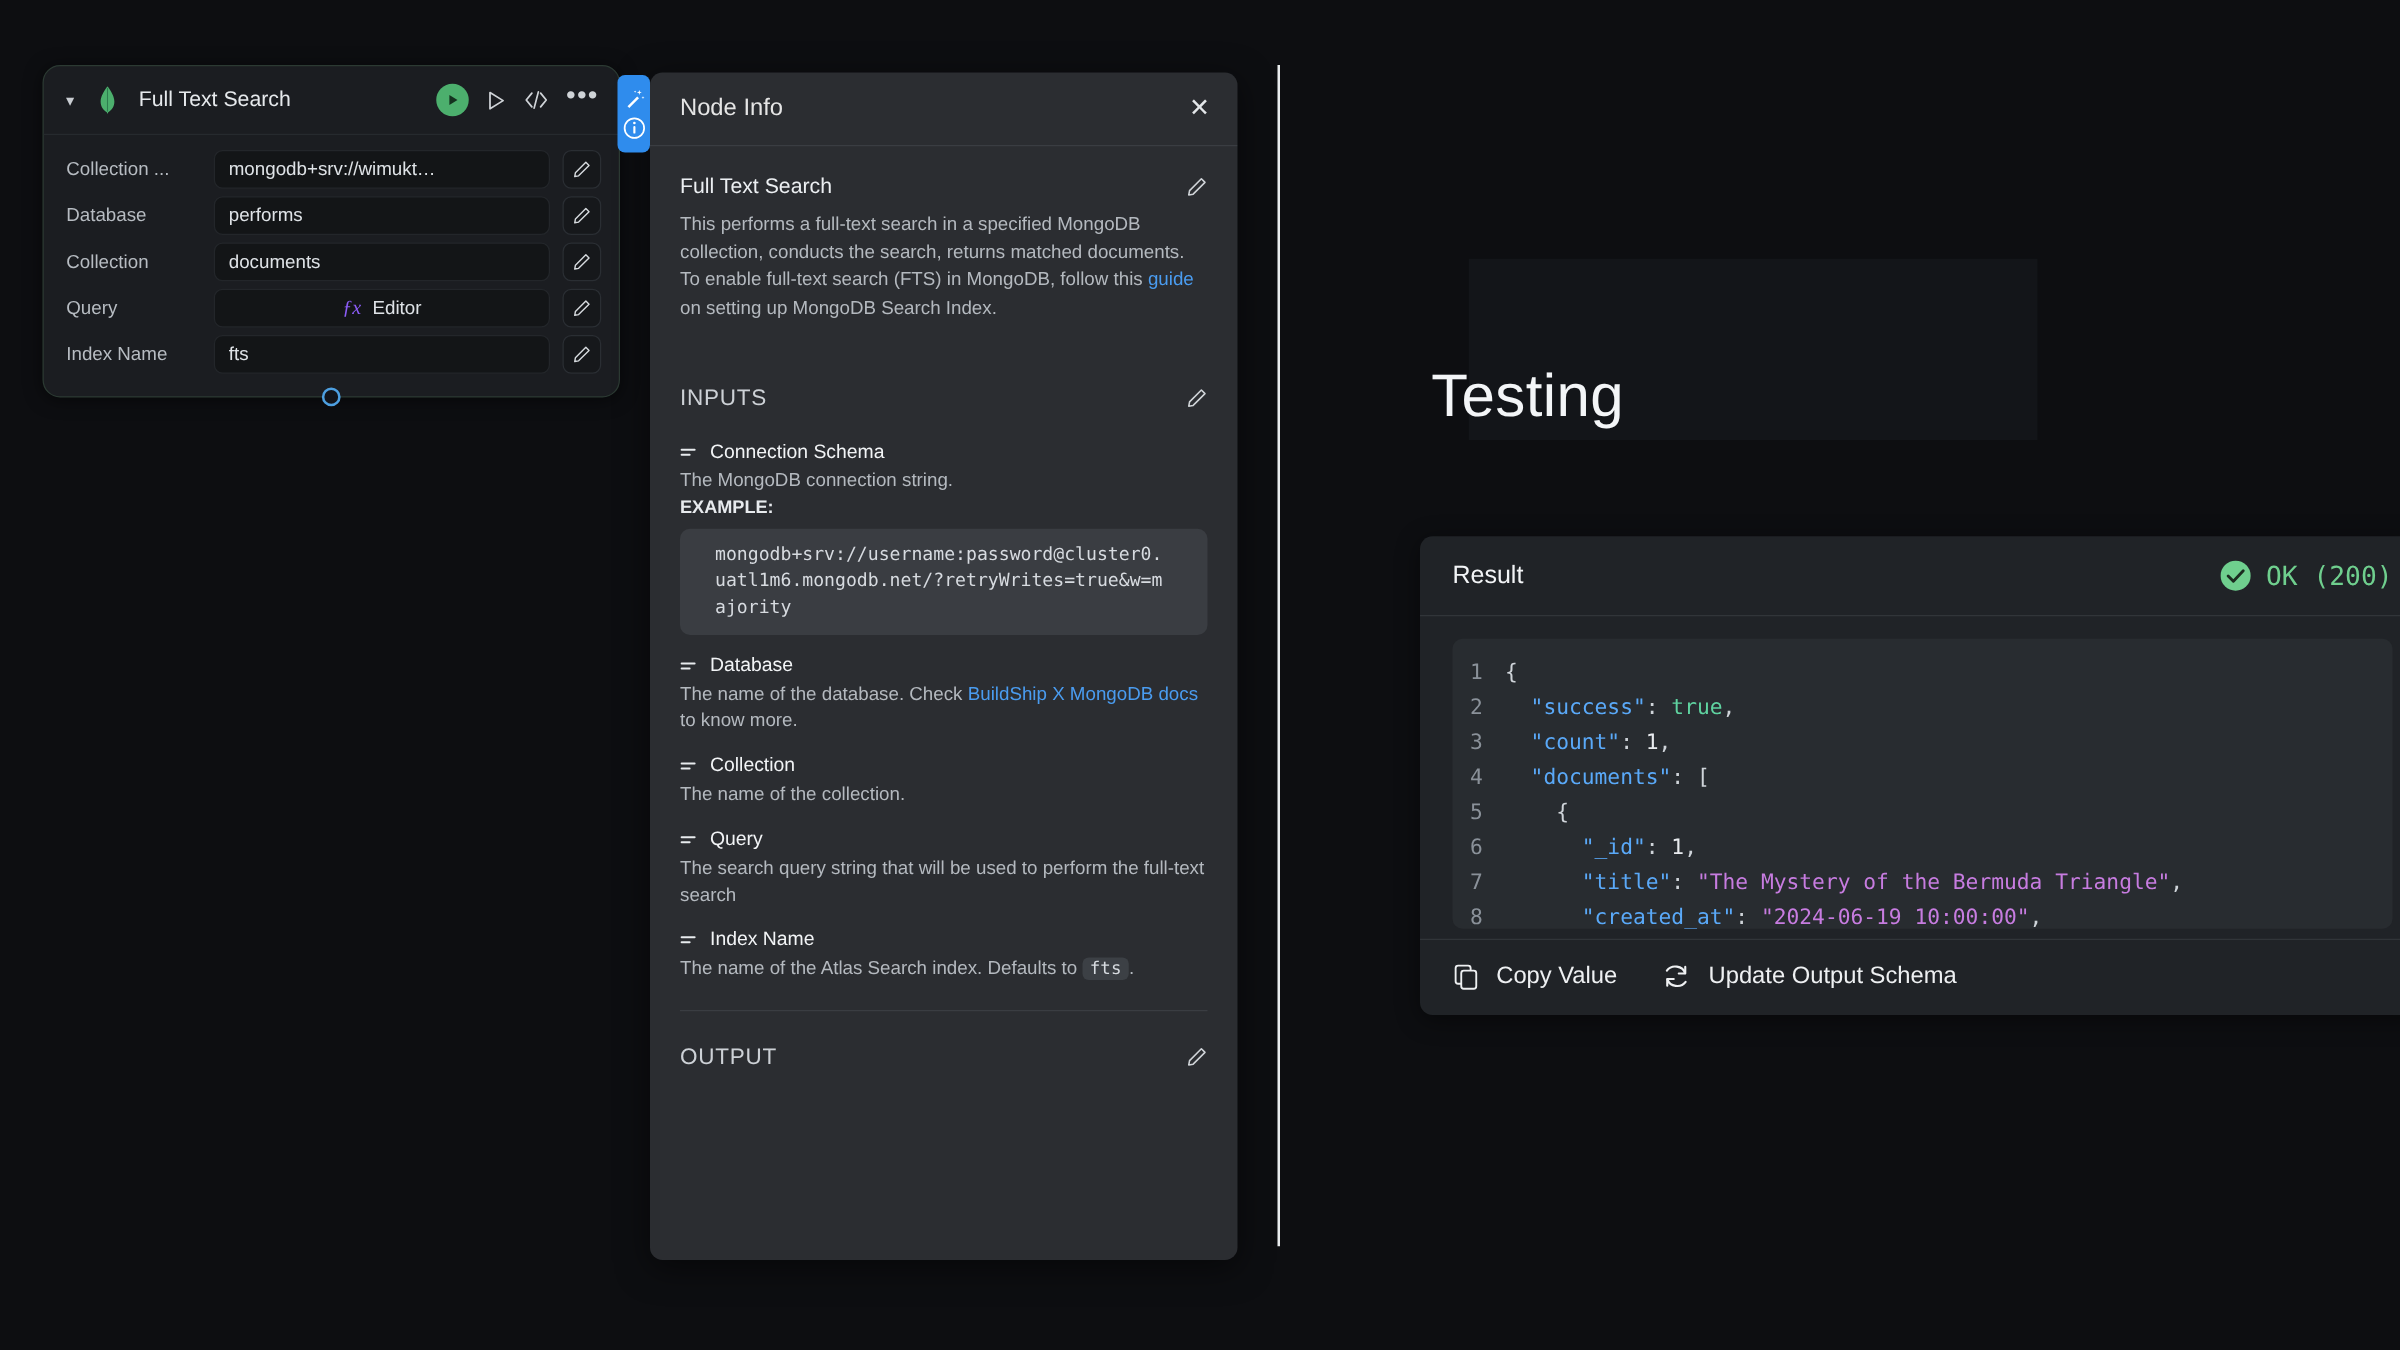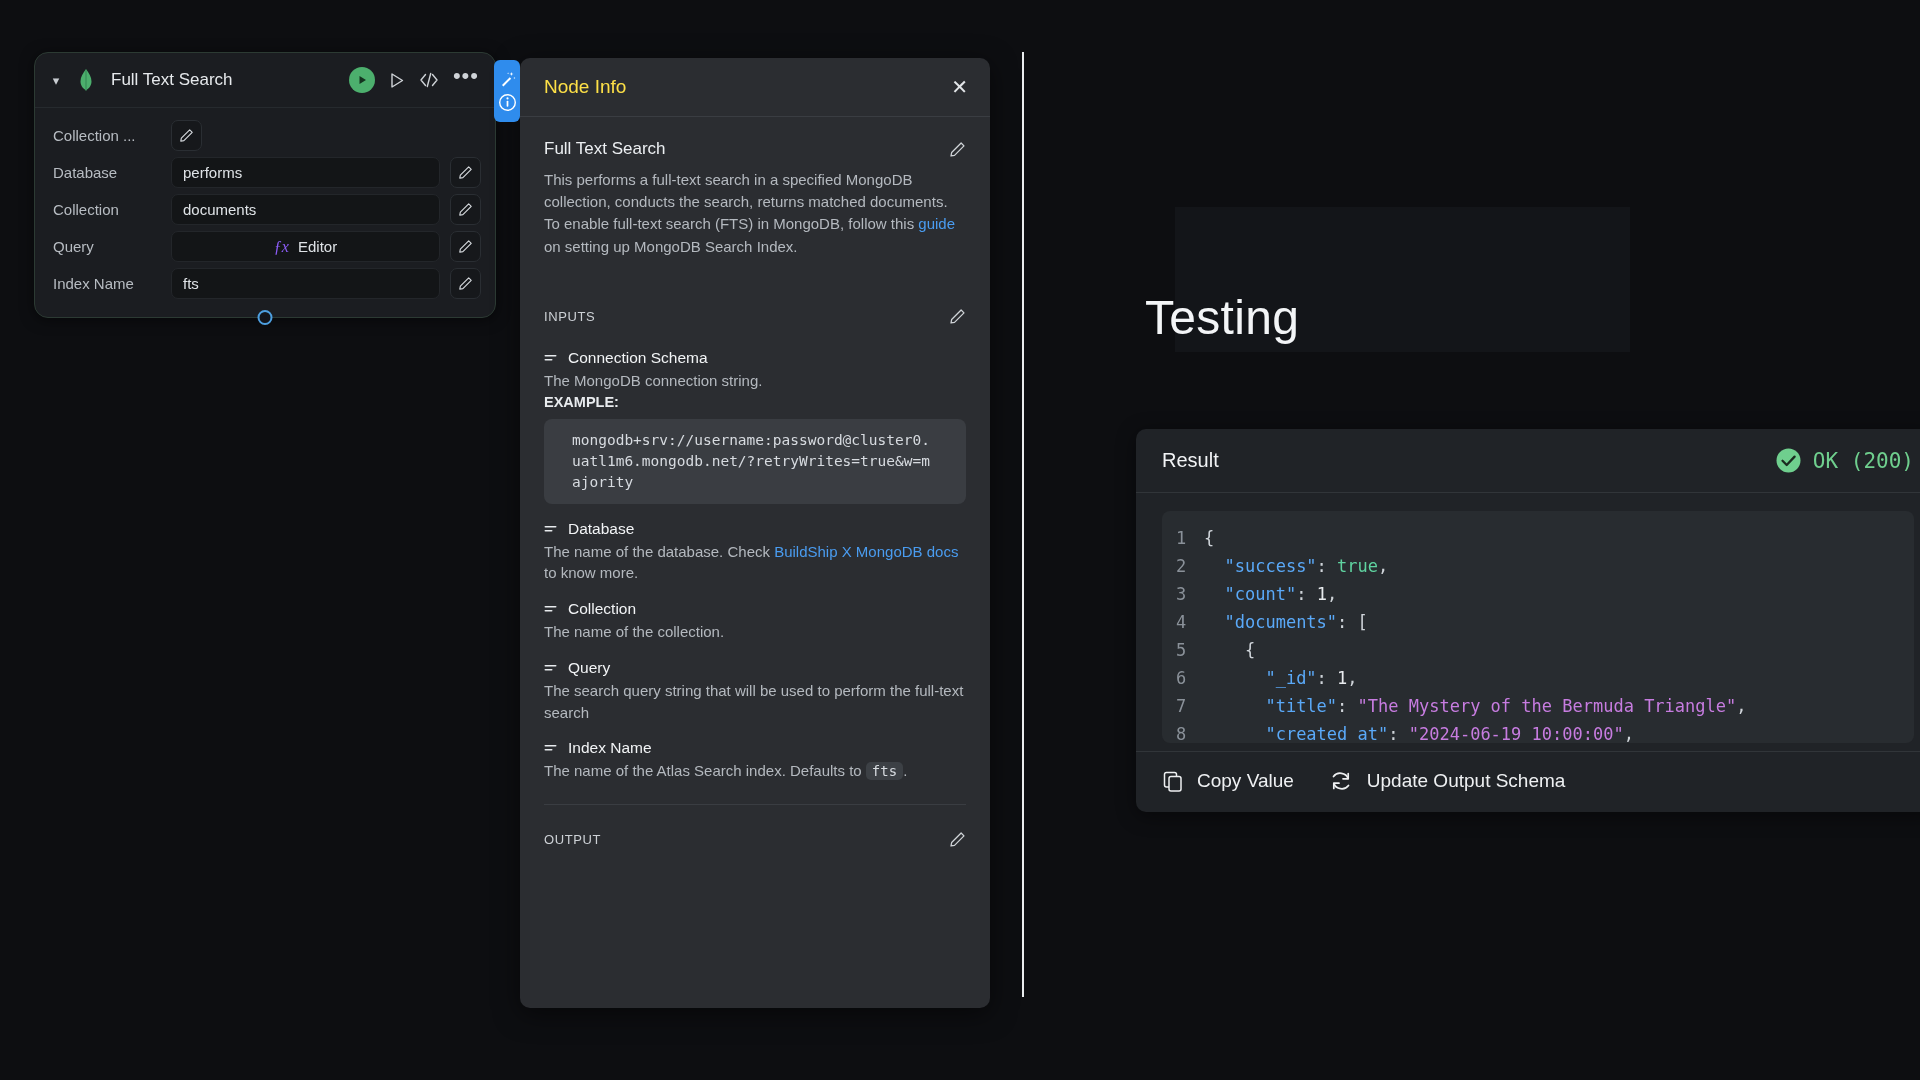--- a/index.html
+++ b/index.html
@@ -54,38 +54,38 @@
 
   
   .panel {
     position: absolute; left: 520px; top: 58px; width: 470px; height: 950px;
     background: #2b2d31; border-radius: 10px; overflow: hidden;
     box-shadow: 0 6px 26px rgba(0,0,0,.5); z-index: 5;
     display: flex; flex-direction: column;
   }
   .panel-head { display: flex; align-items: center; padding: 18px 22px 18px 24px;
     border-bottom: 1px solid #3a3d42; flex: 0 0 auto; }
-  .panel-head h2 { color: #fde047; font-size: 19px; font-weight: 400; }
+  .panel-head h2 { color: #e5e5e5; font-size: 19px; font-weight: 400; }
   .panel-head .sp { flex: 1; }
   .close-x { color: #e3e6e9; font-size: 20px; line-height: 1; }
 
   .panel-scroll { flex: 1 1 auto; overflow: hidden; position: relative; }
   .panel-inner { padding: 0 24px; }
 
   .sec-title-row { display: flex; align-items: center; padding: 22px 0 10px 0; }
   .sec-title-row .sp { flex: 1; }
   .node-name { color: #eceff2; font-size: 17px; }
   .desc { color: #b4b9bf; font-size: 15px; line-height: 1.48; padding-bottom: 4px; }
   .desc a { color: #4a9cf0; text-decoration: none; }
 
   .sec-header { display: flex; align-items: center; padding: 26px 0 8px 0;
     border-top: 1px solid #3a3d42; margin-top: 22px; }
   .sec-header.first { border-top: none; margin-top: 18px; padding-top: 28px; }
   .sec-header .sp { flex: 1; }
-  .sec-header h3 { color: #cdd1d6; font-size: 13px; letter-spacing: .6px; font-weight: 400; }
+  .sec-header h3 { color: #cdd1d6; font-size: 18px; letter-spacing: .6px; font-weight: 400; }
 
   .io-item { padding-top: 16px; }
   .io-name { display: flex; align-items: center; gap: 9px; color: #f2f4f6; font-size: 15.5px; }
   .io-desc { color: #b4b9bf; font-size: 15px; line-height: 1.45; padding-top: 3px; }
   .io-desc a { color: #4a9cf0; text-decoration: none; }
   .ex-label { color: #e8ebee; font-size: 14.5px; font-weight: bold; padding-top: 2px; }
   .codeblock { background: #3a3d42; border-radius: 8px; padding: 11px 28px; margin-top: 9px;
     font-family: "DejaVu Sans Mono", monospace; font-size: 14.5px; color: #d7dbe0;
     line-height: 1.45; word-break: break-all; }
   code.inline { background: #3c4045; border-radius: 5px; padding: 1px 6px;
@@ -156,20 +156,21 @@
         <svg width="20" height="16" viewBox="0 0 20 16">
             <path d="M6.5 2.5 L2 8 L6.5 13.5 M13.5 2.5 L18 8 L13.5 13.5 M11.7 1.5 L8.3 14.5" fill="none" stroke="#cfd3d7" stroke-width="1.4" stroke-linecap="round" stroke-linejoin="round"></path>
           </svg>
       </span>
       <span class="hdr-icon dots">•••</span>
     </div>
     <div class="node-body">
 
       <div class="field-row">
         <span class="field-label">Collection ...</span>
+        <span class="field-value">mongodb+srv://wimukt…</span>
         <span class="pencil-btn">
           <svg width="15" height="15" viewBox="0 0 16 16">
               <path d="M11.4 1.9 L14.1 4.6 L5.2 13.5 L1.9 14.1 L2.5 10.8 Z" fill="none" stroke="#d6dade" stroke-width="1.2" stroke-linejoin="round"></path>
             </svg>
         </span>
       </div>
 
       <div class="field-row">
         <span class="field-label">Database</span>
         <span class="field-value">performs</span>

